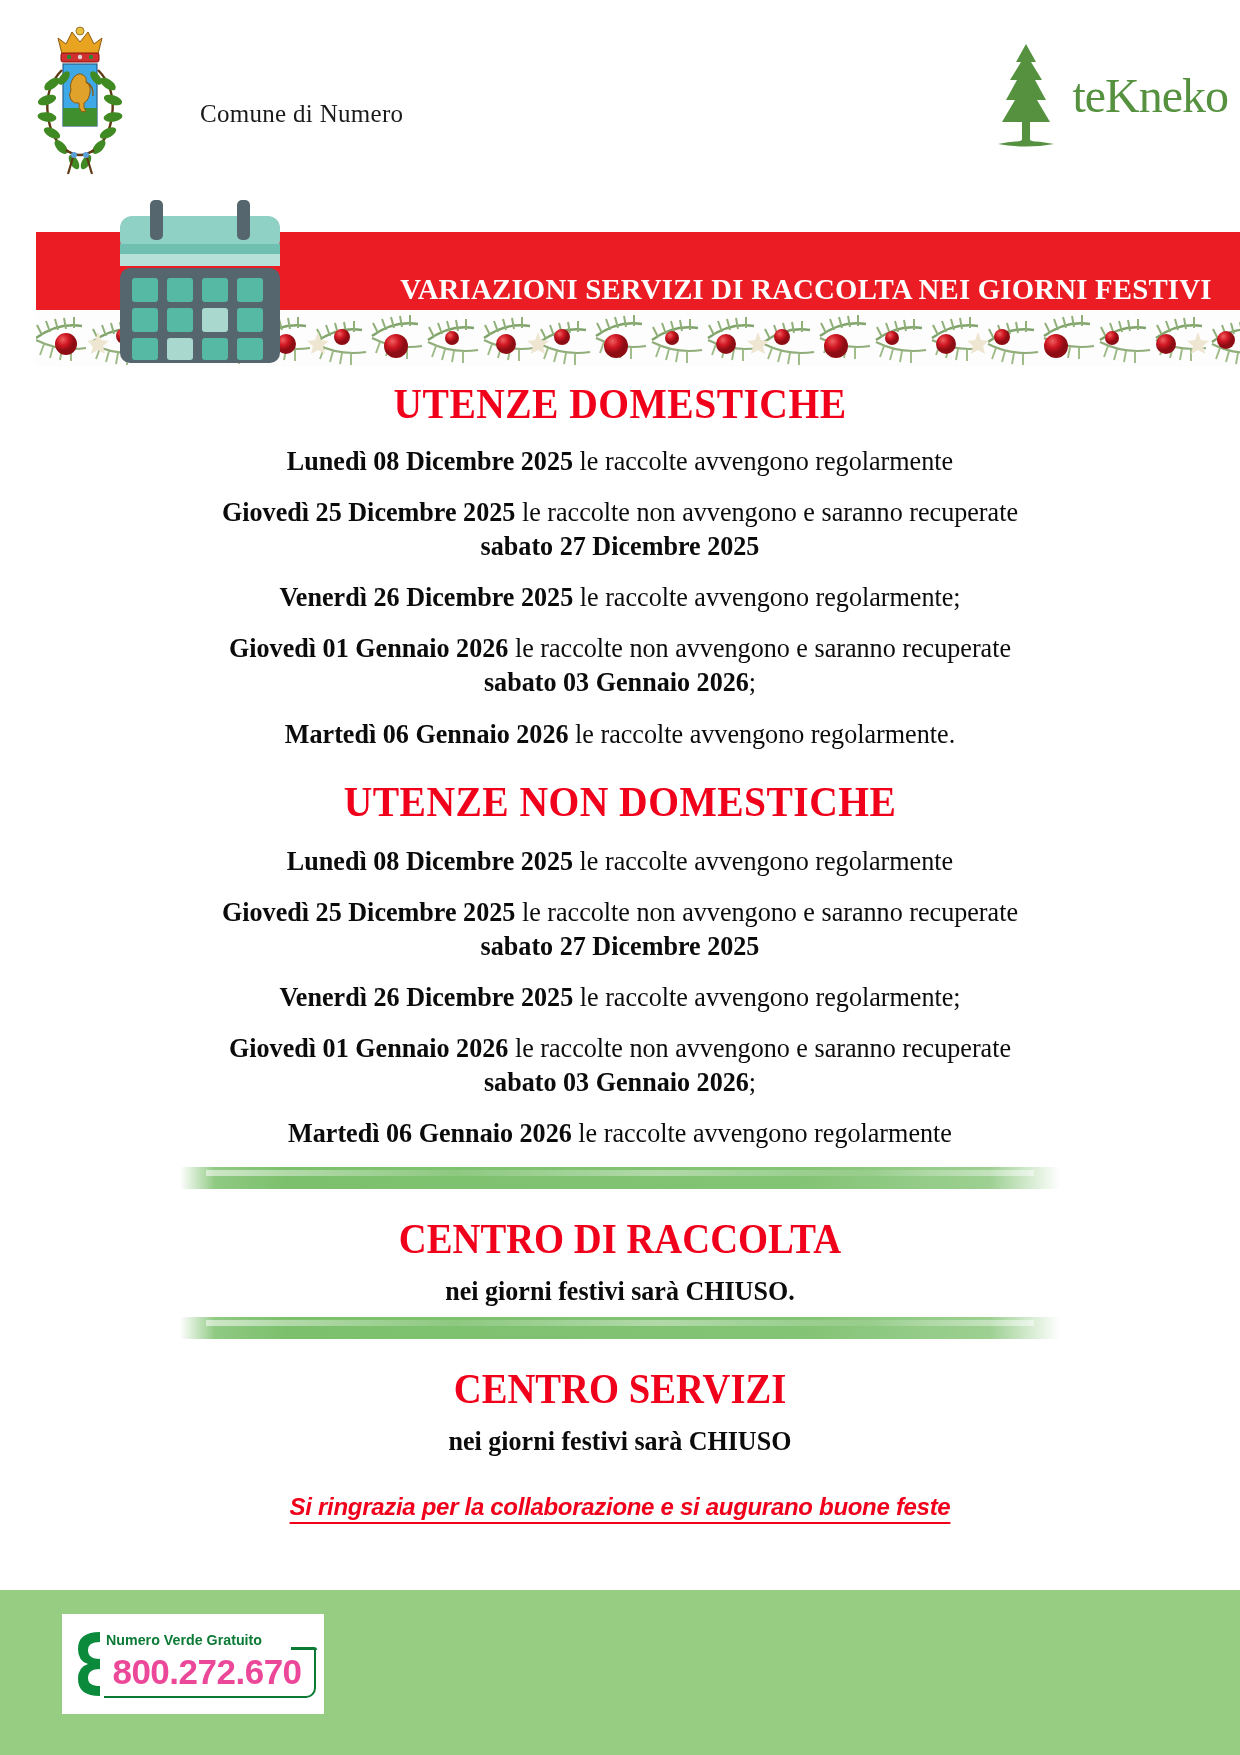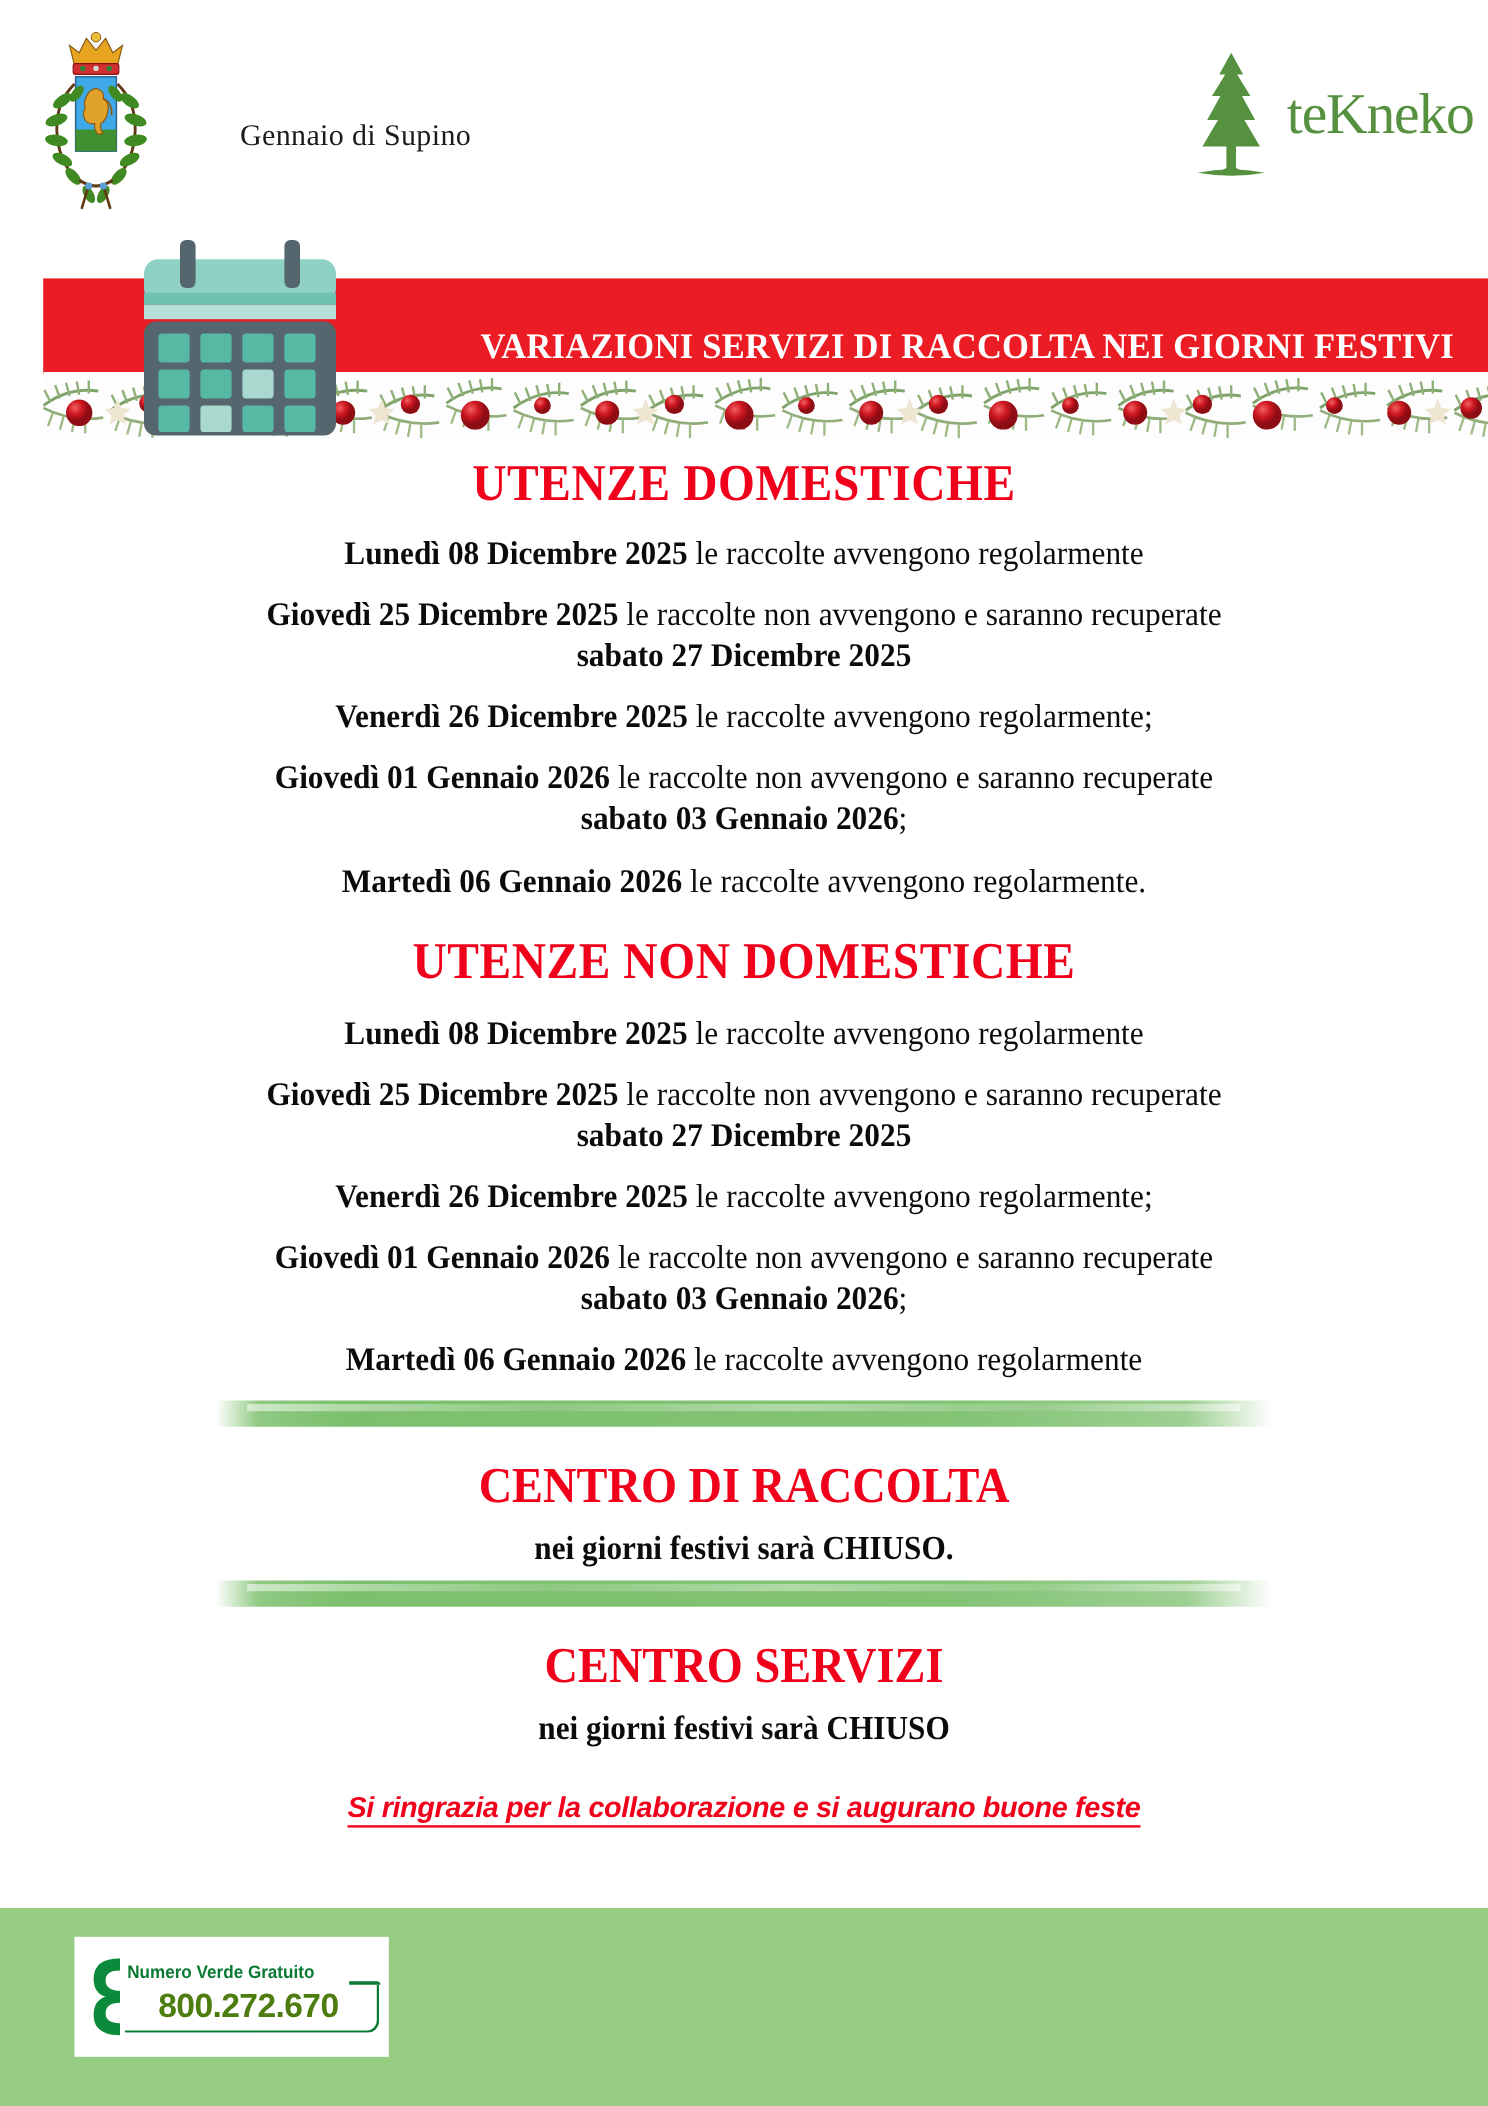--- a/index.html
+++ b/index.html
@@ -110,21 +110,21 @@
     border: 2.5px solid #0b7a35; border-left:none; border-top:none;
     border-radius: 0 0 10px 0; margin-top: 2px; padding: 2px 4px 4px 0;
     position: relative;
   }
   .nv-num-wrap:before{
     content:""; position:absolute; right:-2.5px; top:-2.5px; width:26px; height:2.5px; background:#0b7a35;
     border-radius:0 3px 0 0;
   }
   .nv-num {
     font-family:"Liberation Sans","DejaVu Sans",sans-serif;
-    font-size: 28px; font-weight: bold; color:#4d7c0f; letter-spacing:-.5px; text-align:center;
+    font-size: 35px; font-weight: bold; color:#ec4899; letter-spacing:-.5px; text-align:center;
   }
 </style>
 </head>
 <body>
 
 <div class="page">
 
   <div class="header">
 
     <svg class="crest" viewBox="0 0 88 160">
@@ -159,21 +159,21 @@
         <ellipse cx="60" cy="56" rx="8" ry="4" transform="rotate(52 60 56)"></ellipse>
         <ellipse cx="38" cy="140" rx="8" ry="4" transform="rotate(60 38 140)"></ellipse>
         <ellipse cx="50" cy="140" rx="8" ry="4" transform="rotate(-60 50 140)"></ellipse>
       </g>
       <path d="M30 128 q14 10 28 0" fill="none" stroke="#5f3a14" stroke-width="2.4"></path>
       <path d="M38 132 l-6 20 M50 132 l6 20" stroke="#5f3a14" stroke-width="2.2" fill="none"></path>
       <circle cx="38" cy="133" r="3" fill="#5c9fd8"></circle>
         <circle cx="50" cy="133" r="3" fill="#5c9fd8"></circle>
     </svg>
 
-    <div class="comune-label">Gennaio di Supino</div>
+    <div class="comune-label">Comune di Numero</div>
 
     <div class="tekneko">
       <svg class="tk-tree" viewBox="0 0 80 112">
         <path d="M40 4 L50 22 L45 22 L56 40 L49 40 L60 60 L51 60 L64 82 L44 82 L44 100 L52 104 L28 104 L36 100 L36 82 L16 82 L29 60 L20 60 L31 40 L24 40 L35 22 L30 22 Z" fill="#55913f"></path>
         <path d="M12 104 q28 -6 56 0 q-28 5 -56 0z" fill="#55913f"></path>
       </svg>
       <div class="tk-word">teKneko</div>
     </div>
   </div>
 

